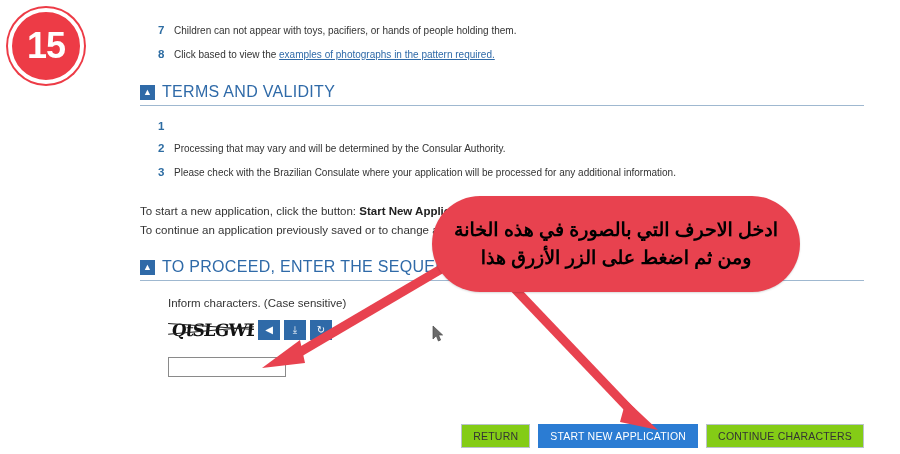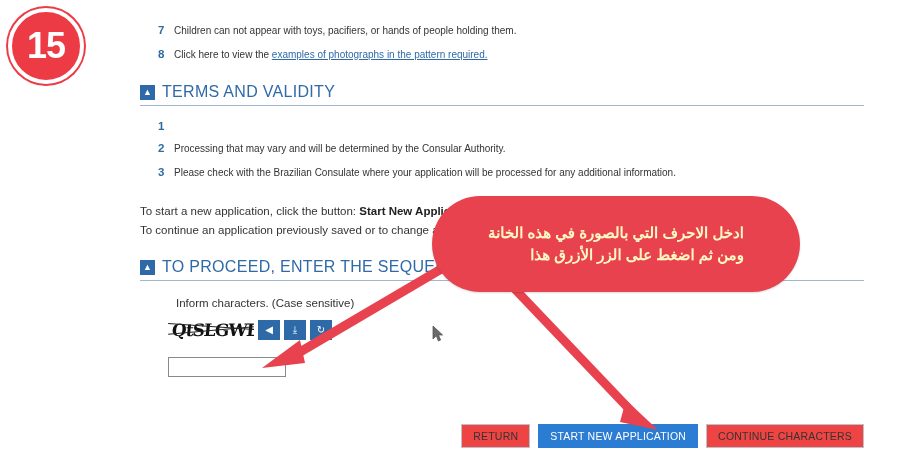--- a/index.html
+++ b/index.html
@@ -117,21 +117,20 @@
 
   
   .captcha-wrap {
     margin-top: 16px;
     padding-left: 28px;
   }
   .captcha-label {
     color: #333333;
     font-size: 11.5px;
     margin-bottom: 8px;
-    margin-left: 8px;
   }
   .captcha-row {
     display: flex;
     align-items: center;
     gap: 4px;
   }
   .captcha-img {
     width: 86px;
     height: 26px;
     background: #ffffff;
@@ -193,21 +192,21 @@
     right: 36px;
     top: 424px;
     display: flex;
     gap: 8px;
     align-items: center;
   }
   .btn {
     font-size: 10.5px;
     padding: 5px 11px;
     border: 1px solid #b9c3cc;
-    background: #ef4444;
+    background: #84cc16;
     color: #333333;
     cursor: pointer;
     letter-spacing: .2px;
     white-space: nowrap;
   }
   .btn.primary {
     background: #2b7cd3;
     border-color: #2b7cd3;
     color: #ffffff;
   }
@@ -229,23 +228,24 @@
     height: 96px;
     background: #e8424f;
     border-radius: 48px;
     z-index: 25;
     display: flex;
     align-items: center;
     justify-content: center;
     box-shadow: 0 1px 2px rgba(0,0,0,.15);
   }
   .callout-text {
-    color: #fef9c3;
-    font-size: 15px;
+    color: #000000;
+    font-size: 19px;
     font-weight: bold;
+    text-align: center;
     direction: rtl;
     line-height: 1.5;
     padding: 0 22px;
     white-space: pre-line;
   }
 
   .arrows {
     position: absolute;
     left: 0;
     top: 0;
@@ -264,21 +264,21 @@
 
   <div class="content">
 
     <div class="list-line">
       <span class="list-num">7</span>
       <span class="list-text">Children can not appear with toys, pacifiers, or hands of people holding them.</span>
     </div>
 
     <div class="list-line">
       <span class="list-num">8</span>
-      <span class="list-text"><span>Click here to view the </span><a href="#">examples of photographs in the pattern required.</a></span>
+      <span class="list-text"><span>Click based to view the </span><a href="#">examples of photographs in the pattern required.</a></span>
     </div>
 
     <div class="section">
       <div class="section-head">
         <span class="caret">▲</span>
         <span class="section-title">TERMS AND VALIDITY</span>
       </div>
       <div class="section-body">
         <div class="list-line">
           <span class="list-num">1</span>

